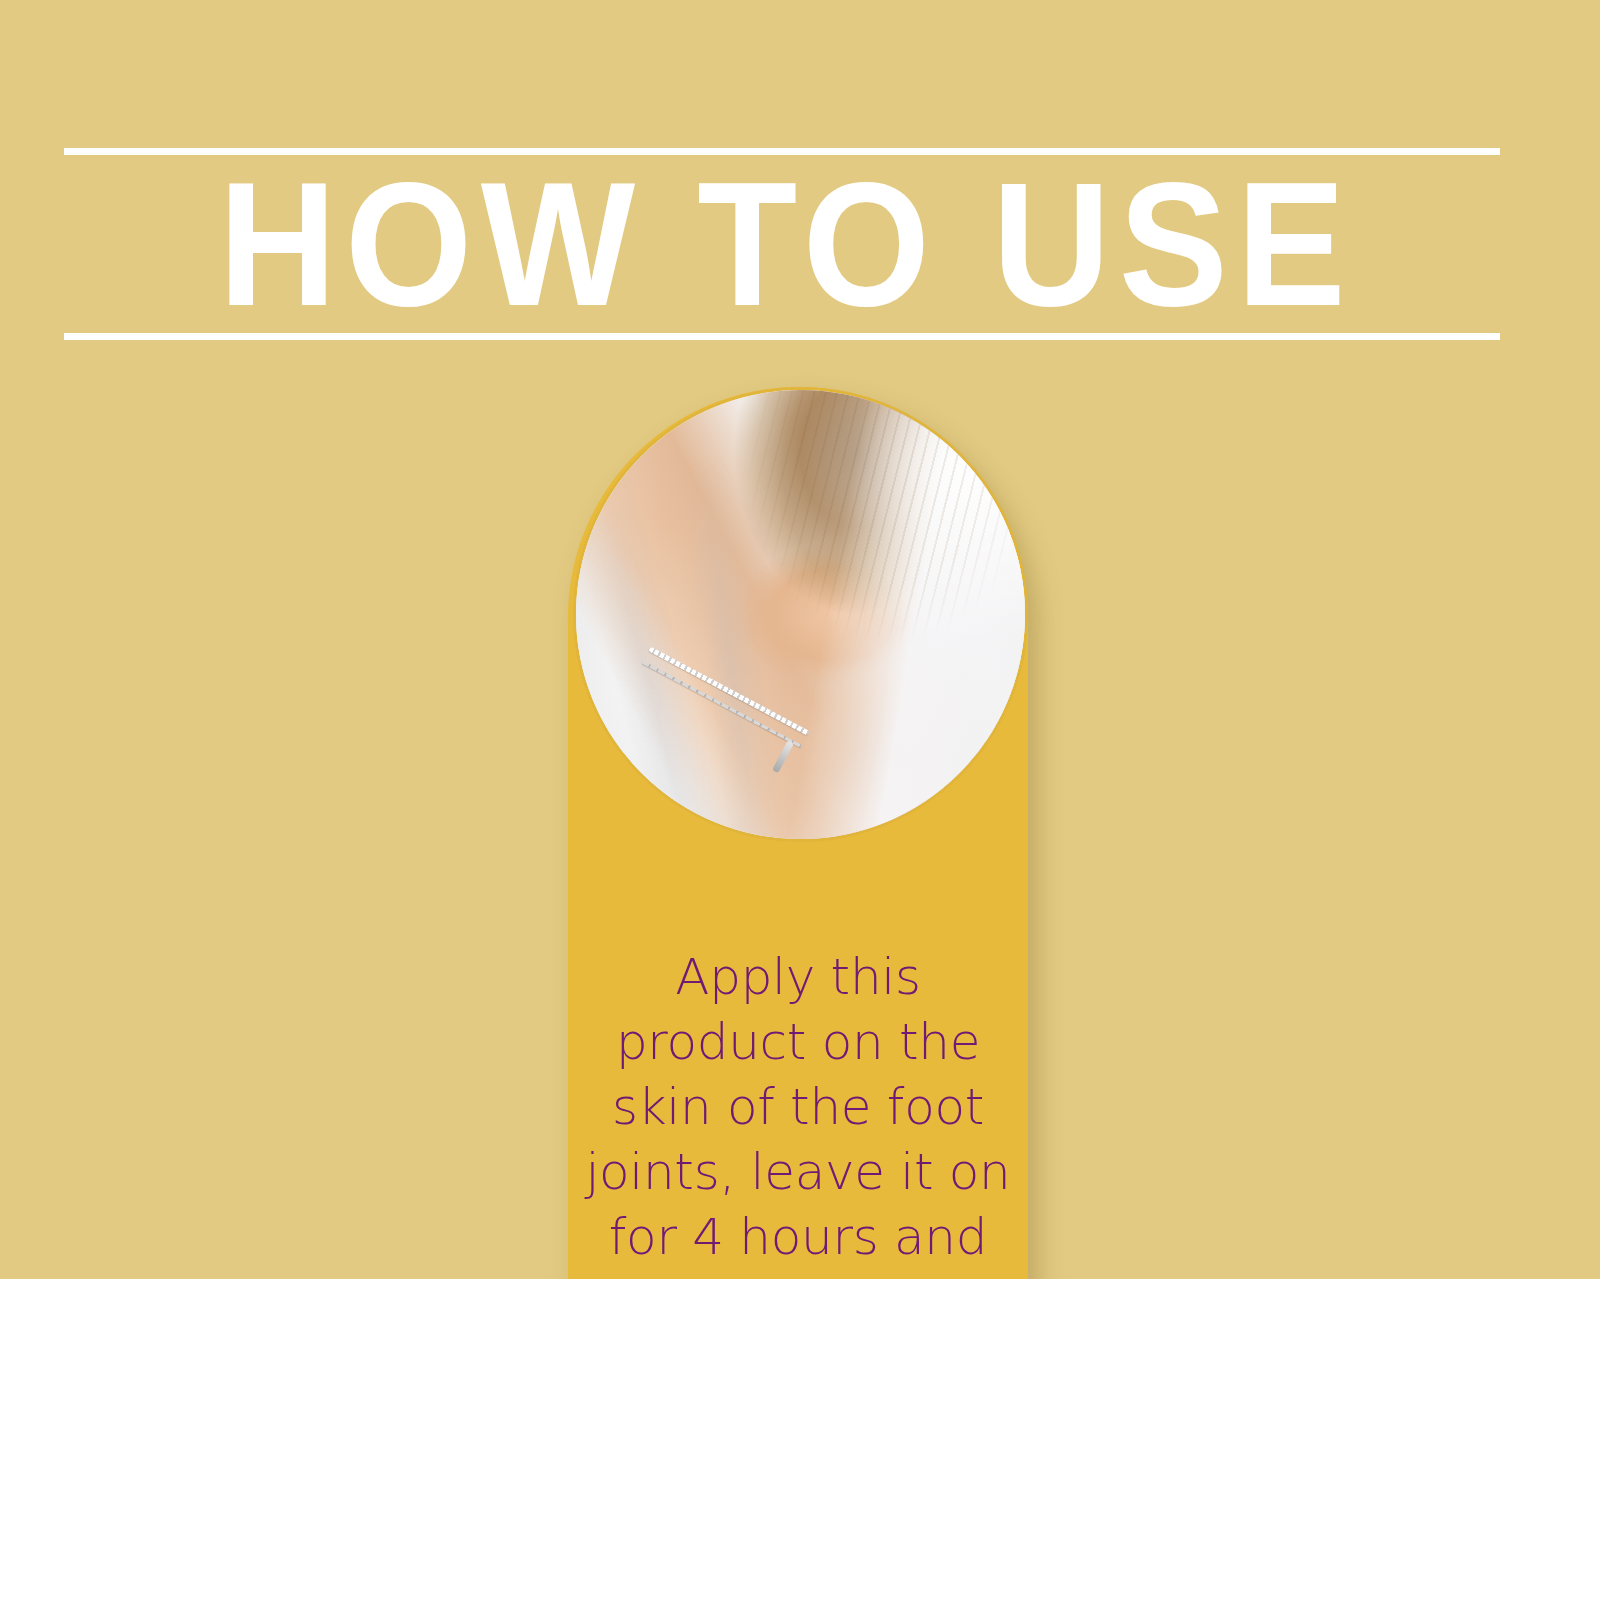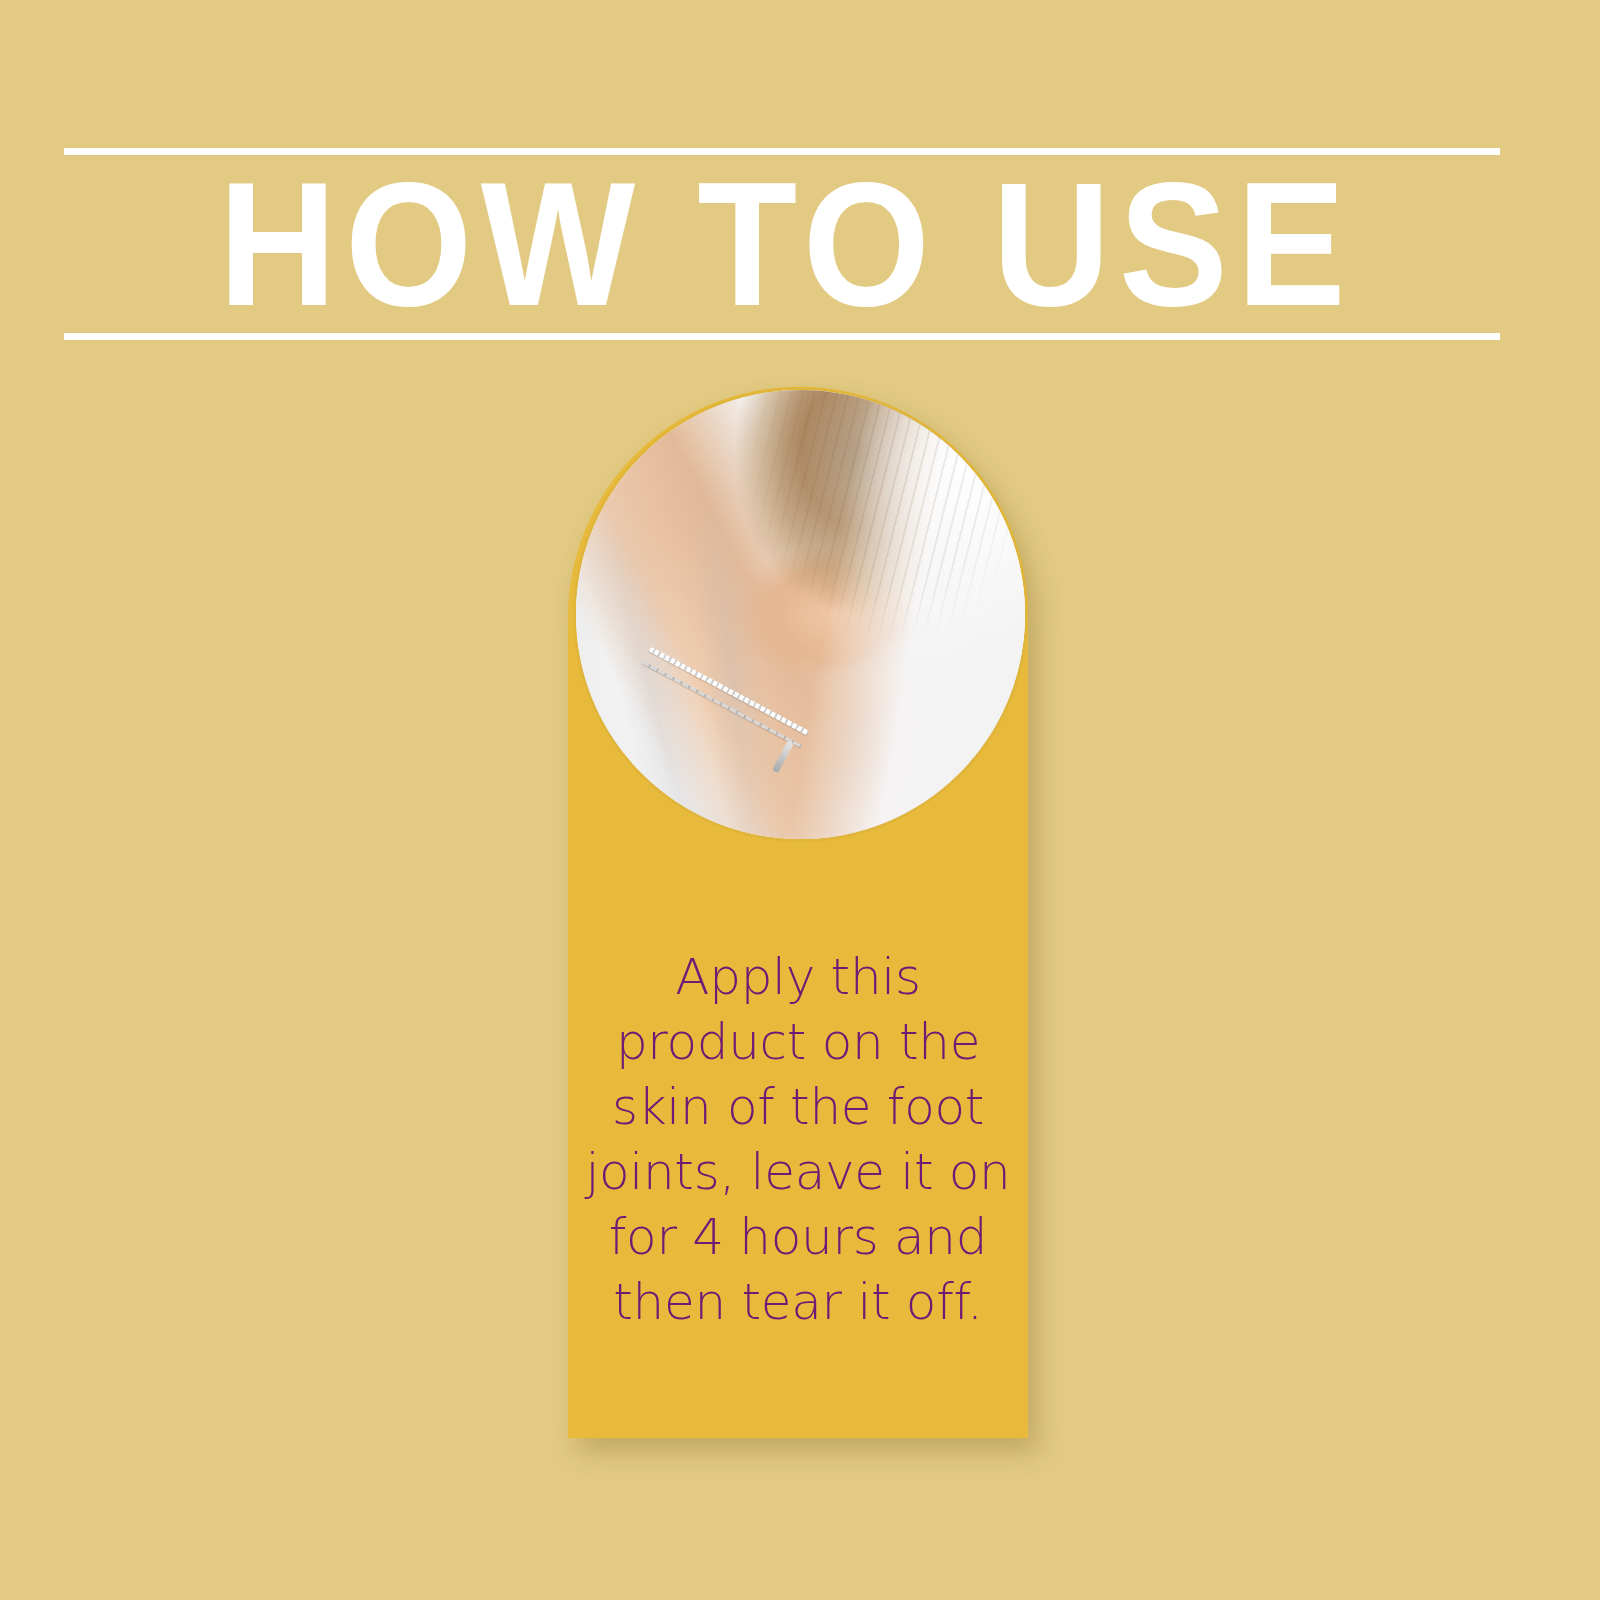--- a/index.html
+++ b/index.html
@@ -11,21 +11,21 @@
     width: 1600px;
     height: 1600px;
     overflow: hidden;
     font-family: "Liberation Sans", "DejaVu Sans", sans-serif;
   }
 
   
   #poster {
     position: relative;
     width: 1600px;
-    height: 1600px;
+    height: 1279px;
     background: #e2ca82;
     overflow: hidden;
   }
 
   
   #heading-block {
     position: absolute;
     left: 64px;
     top: 148px;
     width: 1436px;

